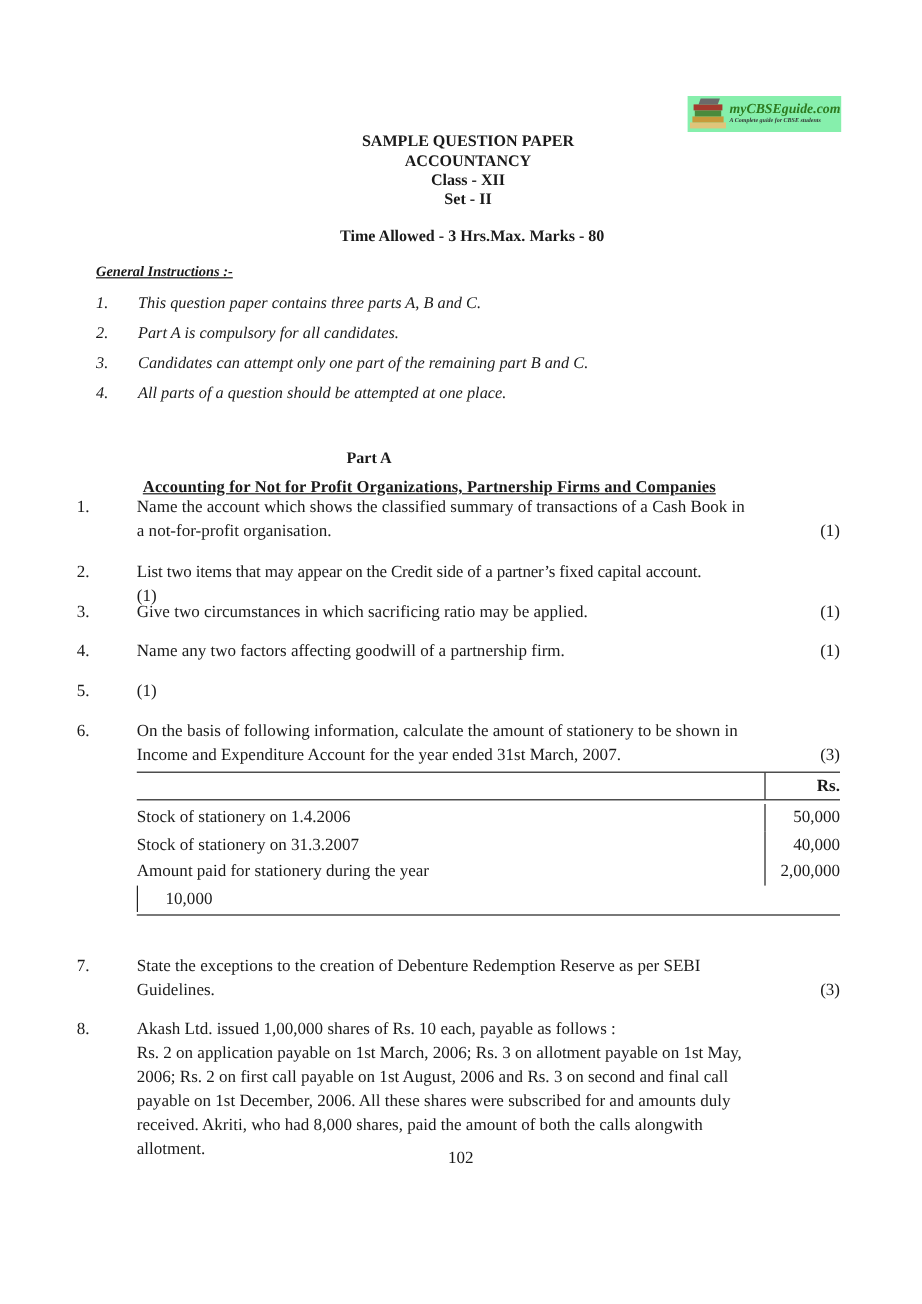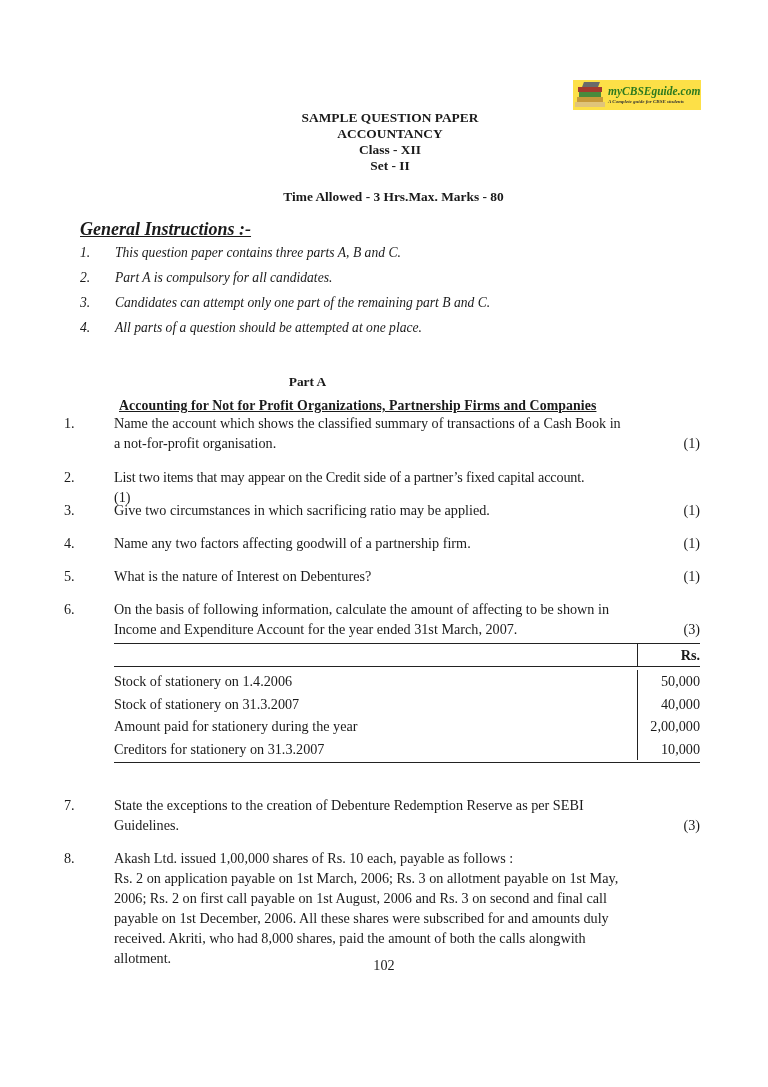--- a/index.html
+++ b/index.html
@@ -4,37 +4,37 @@
 <style>
   html, body { margin: 0; padding: 0; background: #ffffff; }
   body {
     width: 768px; height: 1087px; position: relative; overflow: hidden;
     font-family: "Liberation Serif", "DejaVu Serif", serif;
     color: #1a1a1a; font-size: 14.2px;
   }
   .abs { position: absolute; }
   .logo {
     left: 573px; top: 80px; width: 128px; height: 30px;
-    background: #fde047; display: flex; align-items: center; overflow: hidden;
+    background: #86efac; display: flex; align-items: center; overflow: hidden;
   }
   .logo-books { width: 30px; height: 26px; position: relative; margin-left: 2px; }
   .logo-books .b1 { position:absolute; left:2px; top:15px; width:26px; height:5px; background:#c79a3a; }
   .logo-books .b2 { position:absolute; left:4px; top:10px; width:22px; height:5px; background:#4a8a3c; }
   .logo-books .b3 { position:absolute; left:3px; top:5px; width:24px; height:5px; background:#a33a2e; }
   .logo-books .b4 { position:absolute; left:0px; top:20px; width:30px; height:5px; background:#e0c47a; }
   .logo-books .cap { position:absolute; left:8px; top:0px; width:16px; height:5px; background:#6a6a6a; transform:skewX(-20deg); }
   .logo-text { display:flex; flex-direction:column; margin-left:3px; line-height:1; }
   .logo-name { font-family: "Liberation Serif", serif; font-style: italic; font-weight: bold; font-size: 11.5px; color: #2d7a1f; }
   .logo-tag { font-family: "Liberation Serif", serif; font-style: italic; font-weight: bold; font-size: 5px; color: #333; margin-top: 1px; }
 
   .title-block { left: 0; width: 768px; top: 110px; text-align: center; font-weight: bold; font-size: 13.4px; line-height: 16px; }
   .title-block div { padding-left: 12px; }
   .row-line { left: 80px; right: 67px; display: flex; justify-content: center; font-weight: bold; font-size: 13.4px; }
 
-  .gi-head { left: 80px; top: 219px; font-weight: bold; font-style: italic; text-decoration: underline; font-size: 18px; }
+  .gi-head { left: 80px; top: 219px; font-weight: bold; font-style: italic; text-decoration: underline; font-size: 12px; }
   .instr { left: 80px; font-style: italic; font-size: 13.6px; display: flex; }
   .instr .n { width: 35px; }
 
   .part { left: 0; width: 615px; text-align: center; font-weight: bold; font-size: 13.4px; }
   .subhead { left: 119px; font-weight: bold; text-decoration: underline; font-size: 13.8px; letter-spacing: 0.1px; }
 
   .q { left: 64px; width: 636px; display: flex; font-size: 14.2px; line-height: 20px; }
   .q .qn { width: 50px; flex: none; }
   .q .qt { flex: 1; text-align: justify; }
   .q .line { display: flex; justify-content: space-between; }
@@ -143,30 +143,29 @@
     <span>Name any two factors affecting goodwill of a partnership firm.</span>
     <span>(1)</span>
   </div>
     </div>
 </div>
 
 <div class="abs q" style="top:566px;">
   <span class="qn">5.</span>
   <div class="qt">
       <div class="line">
-    <span>What is the nature of Interest on Debentures?</span>
     <span>(1)</span>
   </div>
     </div>
 </div>
 
 <div class="abs q" style="top:599px;">
   <span class="qn">6.</span>
   <div class="qt">
-    <div class="line just">On the basis of following information, calculate the amount of affecting to be shown in</div>
+    <div class="line just">On the basis of following information, calculate the amount of stationery to be shown in</div>
     <div class="line">
       <span>Income and Expenditure Account for the year ended 31st March, 2007.</span>
       <span>(3)</span>
     </div>
   </div>
 </div>
 
 <div class="abs table">
   <div class="tr hdr">
     <div class="td1"></div>
@@ -179,21 +178,20 @@
     </div>
     <div class="tr">
       <div class="td1">Stock of stationery on 31.3.2007</div>
       <div class="td2">40,000</div>
     </div>
     <div class="tr">
       <div class="td1">Amount paid for stationery during the year</div>
       <div class="td2">2,00,000</div>
     </div>
     <div class="tr">
-      <div class="td1">Creditors for stationery on 31.3.2007</div>
       <div class="td2">10,000</div>
     </div>
   </div>
 </div>
 
 <div class="abs q" style="top:795px;">
   <span class="qn">7.</span>
   <div class="qt">
     <div class="line just">State the exceptions to the creation of Debenture Redemption Reserve as per SEBI</div>
     <div class="line">

